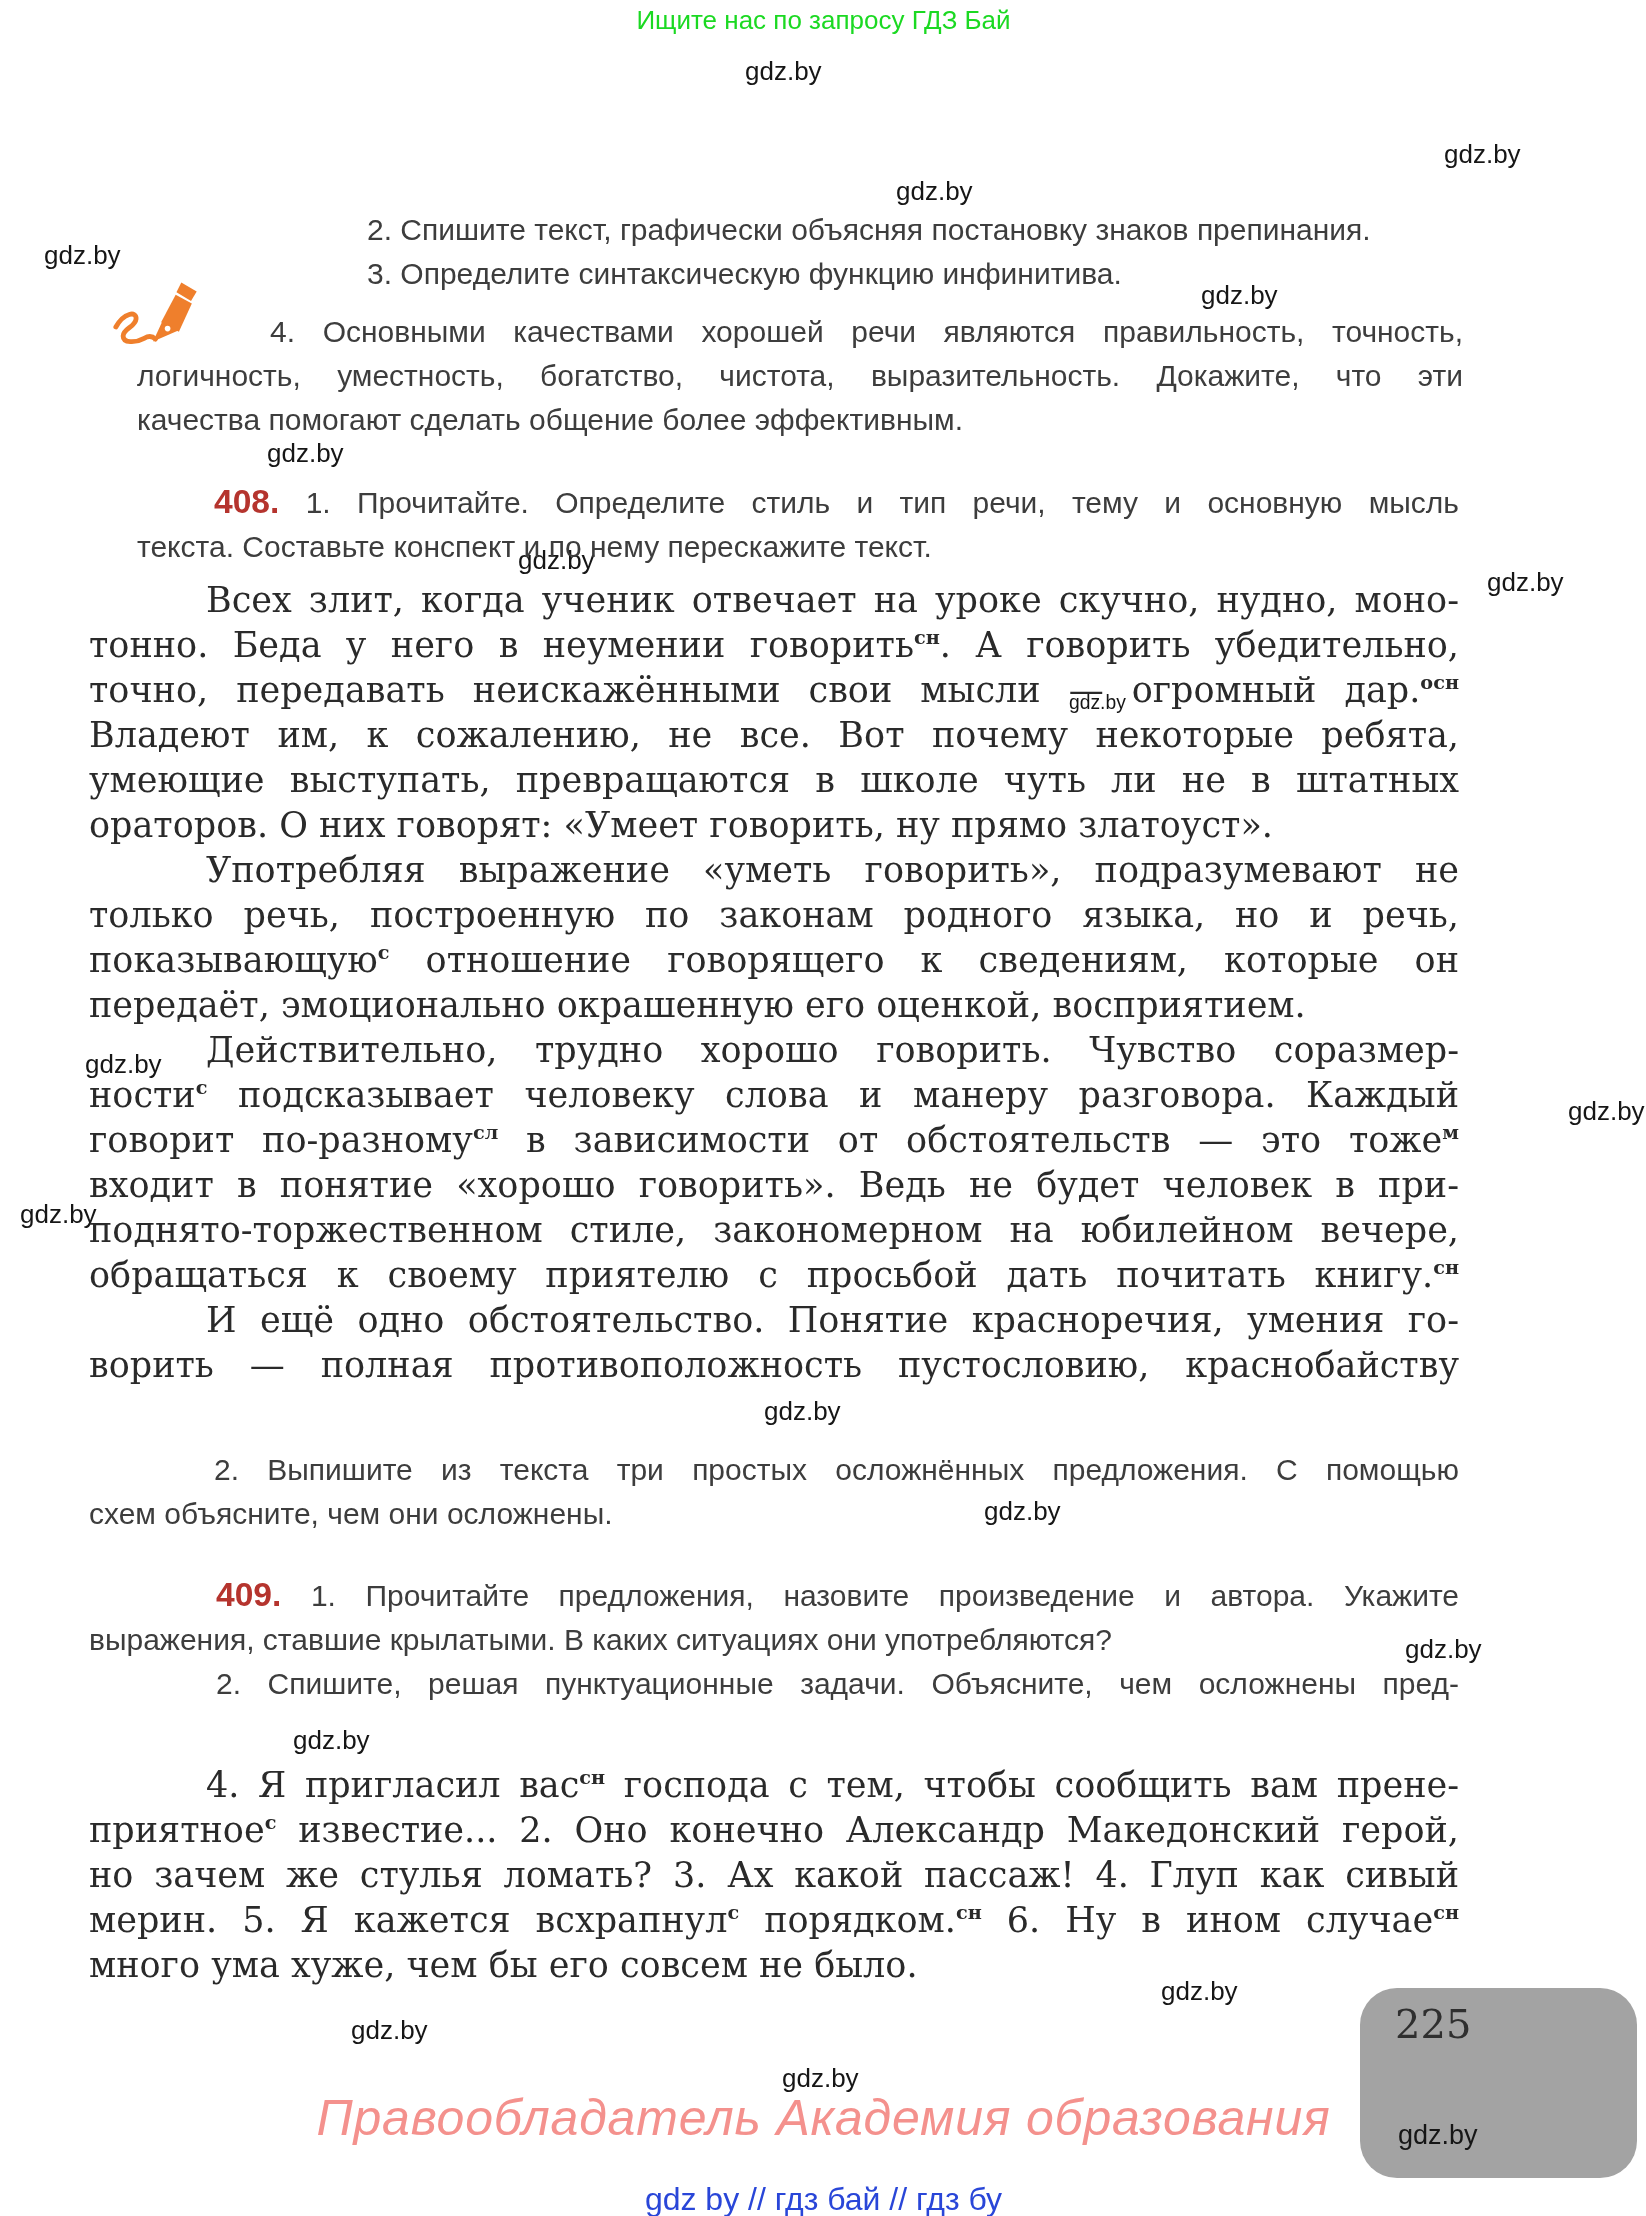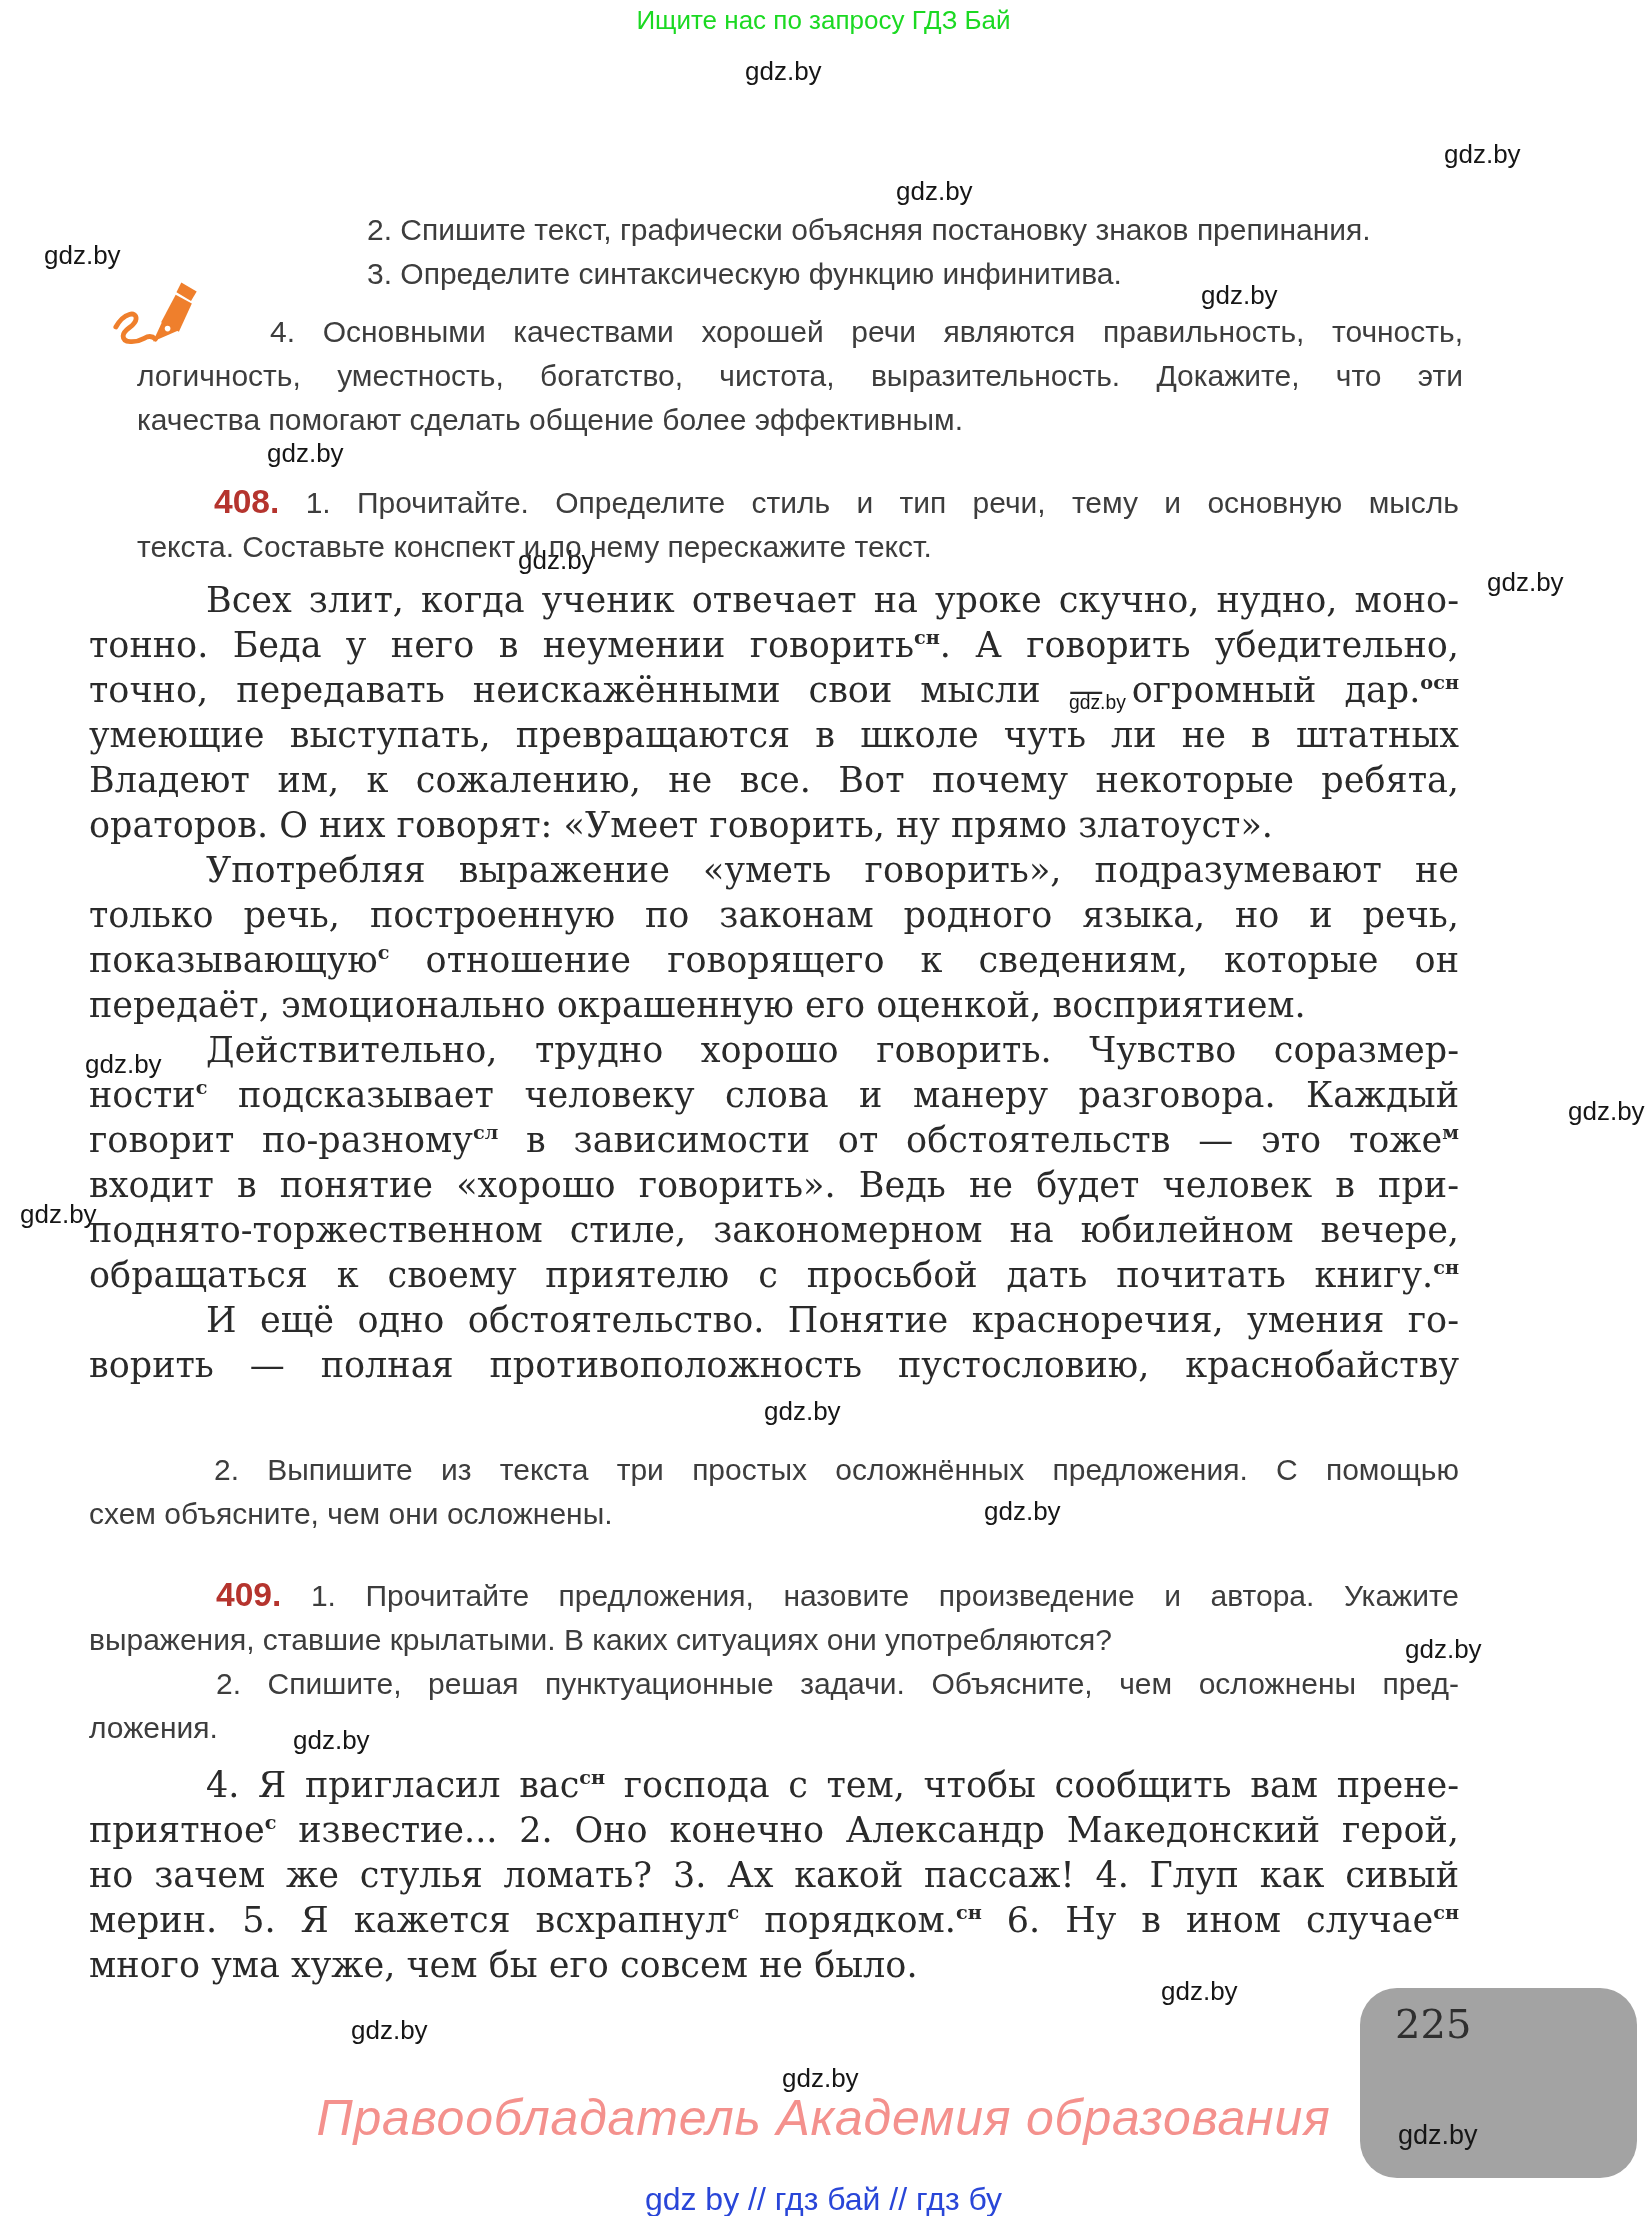--- a/index.html
+++ b/index.html
@@ -100,22 +100,22 @@
     </div>
 
   <div class="grp sans g-head408">
       <div class="line ind j"><span class="exnum">408.</span><span> 1. Прочитайте. Определите стиль и тип речи, тему и основную мысль</span></div>
       <div class="line"><span>текста. Составьте конспект и по нему перескажите текст.</span></div>
     </div>
   <div class="grp serif g-body408">
       <div class="line ind j"><span>Всех злит, когда ученик отвечает на уроке скучно, нудно, моно-</span></div>
       <div class="line j"><span>тонно. Беда у него в неумении говорить</span><sup>сн</sup><span>. А говорить убедительно,</span></div>
       <div class="line j"><span>точно, передавать неискажёнными свои мысли — огромный дар.</span><sup>осн</sup></div>
+      <div class="line j"><span>Владеют им, к сожалению, не все. Вот почему некоторые ребята,</span></div>
       <div class="line j"><span>умеющие выступать, превращаются в школе чуть ли не в штатных</span></div>
-      <div class="line j"><span>Владеют им, к сожалению, не все. Вот почему некоторые ребята,</span></div>
       <div class="line"><span>ораторов. О них говорят: «Умеет говорить, ну прямо златоуст».</span></div>
       <div class="line ind j"><span>Употребляя выражение «уметь говорить», подразумевают не</span></div>
       <div class="line j"><span>только речь, построенную по законам родного языка, но и речь,</span></div>
       <div class="line j"><span>показывающую</span><sup>с</sup><span> отношение говорящего к сведениям, которые он</span></div>
       <div class="line"><span>передаёт, эмоционально окрашенную его оценкой, восприятием.</span></div>
       <div class="line ind j"><span>Действительно, трудно хорошо говорить. Чувство соразмер-</span></div>
       <div class="line j"><span>ности</span><sup>с</sup><span> подсказывает человеку слова и манеру разговора. Каждый</span></div>
       <div class="line j"><span>говорит по-разному</span><sup>сл</sup><span> в зависимости от обстоятельств — это тоже</span><sup>м</sup></div>
       <div class="line j"><span>входит в понятие «хорошо говорить». Ведь не будет человек в при-</span></div>
       <div class="line j"><span>поднято-торжественном стиле, закономерном на юбилейном вечере,</span></div>
@@ -125,21 +125,20 @@
     </div>
   <div class="grp sans g-task2">
       <div class="line ind j"><span>2. Выпишите из текста три простых осложнённых предложения. С помощью</span></div>
       <div class="line"><span>схем объясните, чем они осложнены.</span></div>
     </div>
 
   <div class="grp sans g-head409">
       <div class="line ind j"><span class="exnum">409.</span><span> 1. Прочитайте предложения, назовите произведение и автора. Укажите</span></div>
       <div class="line"><span>выражения, ставшие крылатыми. В каких ситуациях они употребляются?</span></div>
       <div class="line ind j"><span>2. Спишите, решая пунктуационные задачи. Объясните, чем осложнены пред-</span></div>
-      <div class="line"><span>ложения.</span></div>
     </div>
   <div class="grp serif g-body409">
       <div class="line ind j"><span>4. Я пригласил вас</span><sup>сн</sup><span> господа с тем, чтобы сообщить вам прене-</span></div>
       <div class="line j"><span>приятное</span><sup>с</sup><span> известие... 2. Оно конечно Александр Македонский герой,</span></div>
       <div class="line j"><span>но зачем же стулья ломать? 3. Ах какой пассаж! 4. Глуп как сивый</span></div>
       <div class="line j"><span>мерин. 5. Я кажется всхрапнул</span><sup>с</sup><span> порядком.</span><sup>сн</sup><span> 6. Ну в ином случае</span><sup>сн</sup></div>
       <div class="line"><span>много ума хуже, чем бы его совсем не было.</span></div>
     </div>
 
   <div class="copyright">Правообладатель Академия образования</div>

